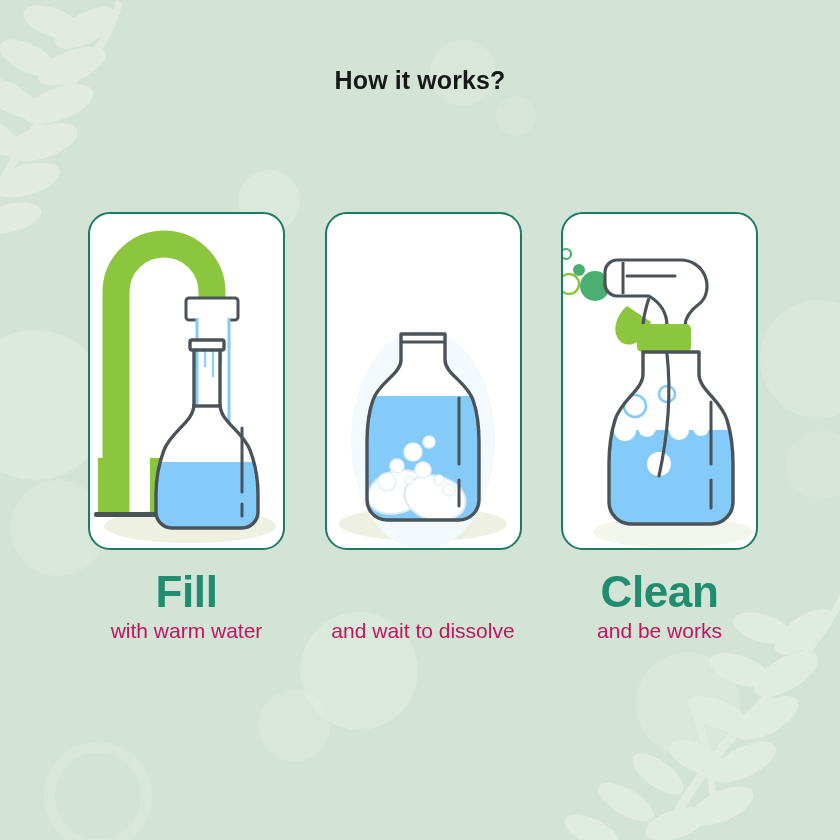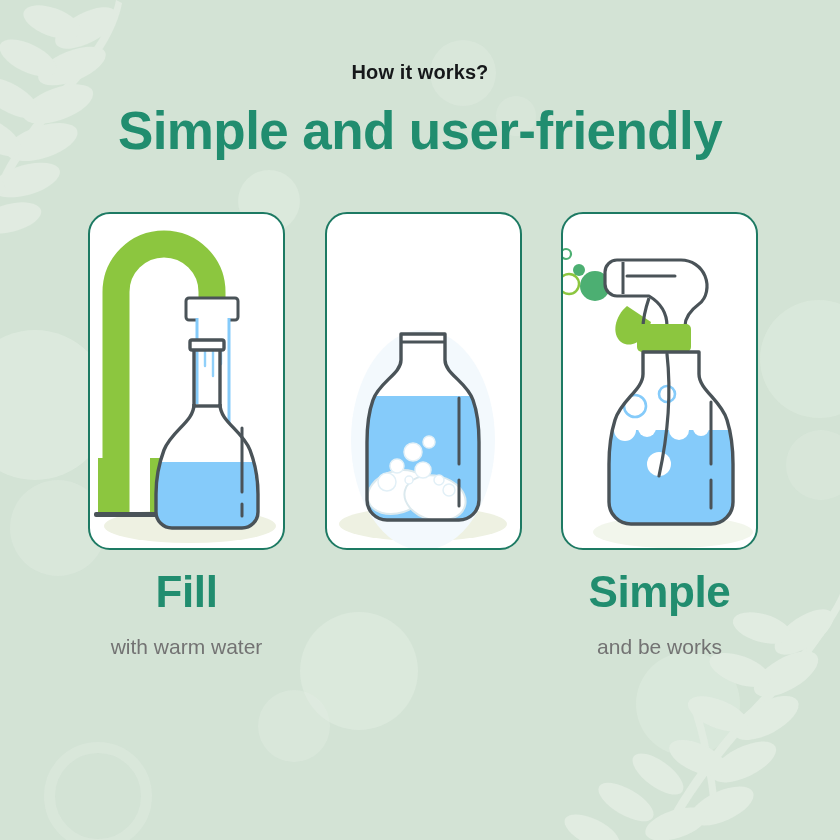--- a/index.html
+++ b/index.html
@@ -40,26 +40,26 @@
 
   
   .head-wrap {
     position: absolute;
     top: 52px;
     left: 0;
     right: 0;
     text-align: center;
   }
   .kicker {
-    font-size: 20px;
+    font-size: 25px;
     font-weight: bold;
     color: #16181a;
     letter-spacing: .1px;
     line-height: 1;
-    margin: 10px;
+    margin: 16px;
   }
   .headline {
     font-size: 53px;
     font-weight: bold;
     color: #218d6f;
     letter-spacing: -.6px;
     line-height: 1;
     margin: 22px 0 0 0;
   }
 
@@ -102,23 +102,23 @@
   .cap-title {
     font-size: 44px;
     font-weight: bold;
     color: #218d6f;
     line-height: 1.02;
     letter-spacing: -.4px;
     margin: 0;
   }
   .cap-sub {
     font-size: 21px;
-    color: #737373;
+    color: #be185d;
     line-height: 1.35;
-    margin: 18px 0 0 0;
+    margin: 2px 0 0 0;
   }
 </style>
 </head>
 <body>
 
 <div class="stage">
 
   <div class="bg-layer">
 
     <div class="bokeh" style="left:-40px; top:330px; width:150px; height:150px;"></div>
@@ -170,21 +170,20 @@
           <ellipse cx="86" cy="236" rx="31" ry="13" transform="rotate(30 86 236)"></ellipse>
           <ellipse cx="52" cy="266" rx="30" ry="13" transform="rotate(26 52 266)"></ellipse>
           <ellipse cx="136" cy="258" rx="32" ry="14" transform="rotate(-18 136 258)"></ellipse>
         </g>
       </g>
     </svg>
   </div>
 
   <div class="head-wrap">
     <p class="kicker">How it works?</p>
-    <h1 class="headline">Simple and user-friendly</h1>
   </div>
 
   <div class="cards">
 
     <div class="card">
       <svg width="193" height="334" viewBox="0 0 193 334">
 
         <ellipse cx="100" cy="312" rx="86" ry="17" fill="#eef1e2"></ellipse>
 
         <path d="M26 300 L26 78 A48 48 0 0 1 122 78 L122 120" fill="none" stroke="#8cc63f" stroke-width="27" stroke-linecap="butt"></path>
@@ -336,20 +335,21 @@
       </svg>
     </div>
   </div>
 
   <div class="captions">
     <div class="caption">
       <p class="cap-title">Fill</p>
       <p class="cap-sub">with warm water</p>
     </div>
     <div class="caption">
+      <p class="cap-sub">and wait to dissolve</p>
     </div>
     <div class="caption">
-      <p class="cap-title">Simple</p>
+      <p class="cap-title">Clean</p>
       <p class="cap-sub">and be works</p>
     </div>
   </div>
 
 </div>
 
 </body></html>

